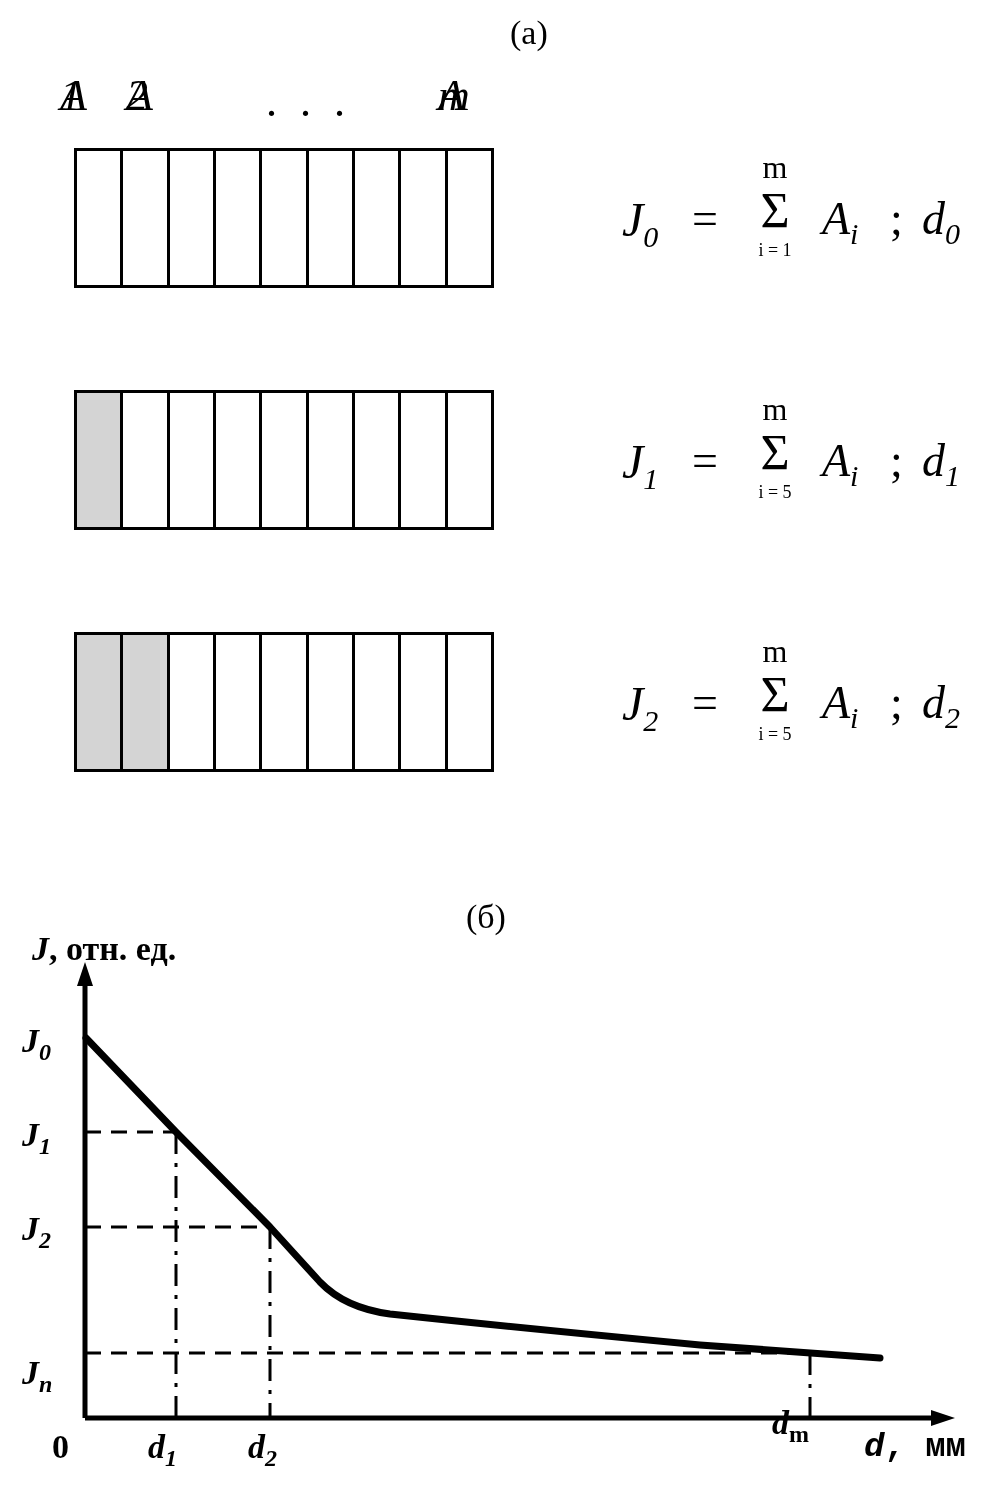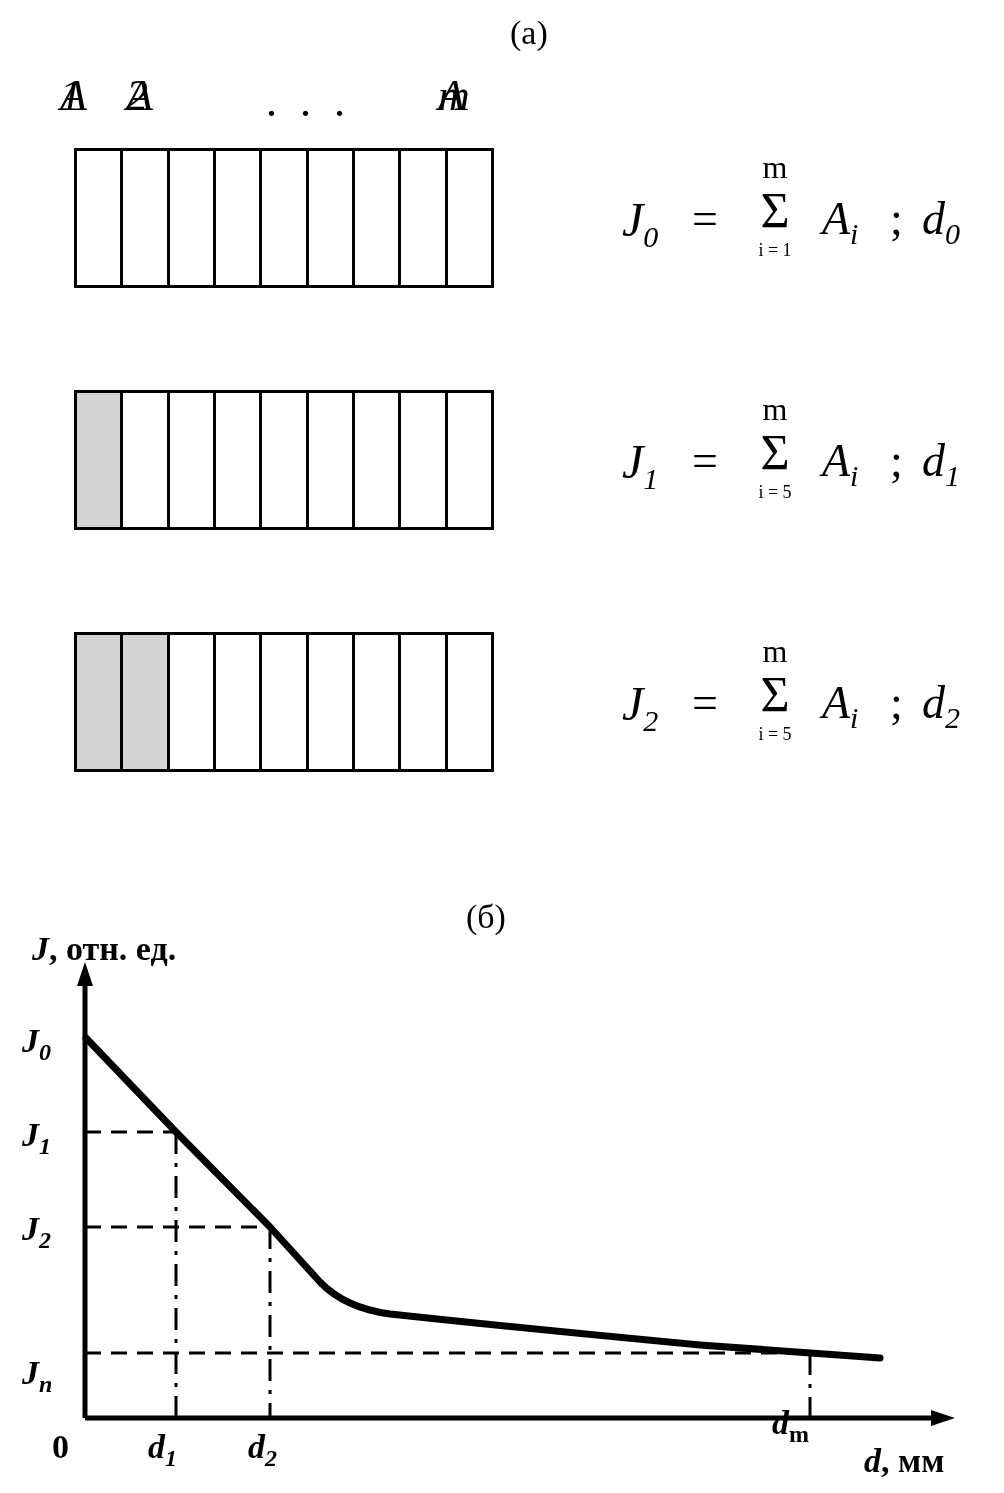--- a/index.html
+++ b/index.html
@@ -188,21 +188,21 @@
   }
   #yl-j0 { left: 22px; top: 192px; }
   #yl-j1 { left: 22px; top: 286px; }
   #yl-j2 { left: 22px; top: 380px; }
   #yl-jn { left: 22px; top: 524px; }
 
   #xl-0  { left: 52px;  top: 598px; font-style: normal; }
   #xl-d1 { left: 148px; top: 598px; }
   #xl-d2 { left: 248px; top: 598px; }
   #xl-dm { left: 772px; top: 574px; }
-  #xl-dmm{ left: 864px; top: 612px; }
+  #xl-dmm{ left: 864px; top: 598px; font-family: Liberation Mono, monospace; }
   #xl-dmm .ital { font-style: italic; }
 
   svg#plot {
     position: absolute;
     left: 0;
     top: 0;
   }
 </style>
 </head>
 <body>

